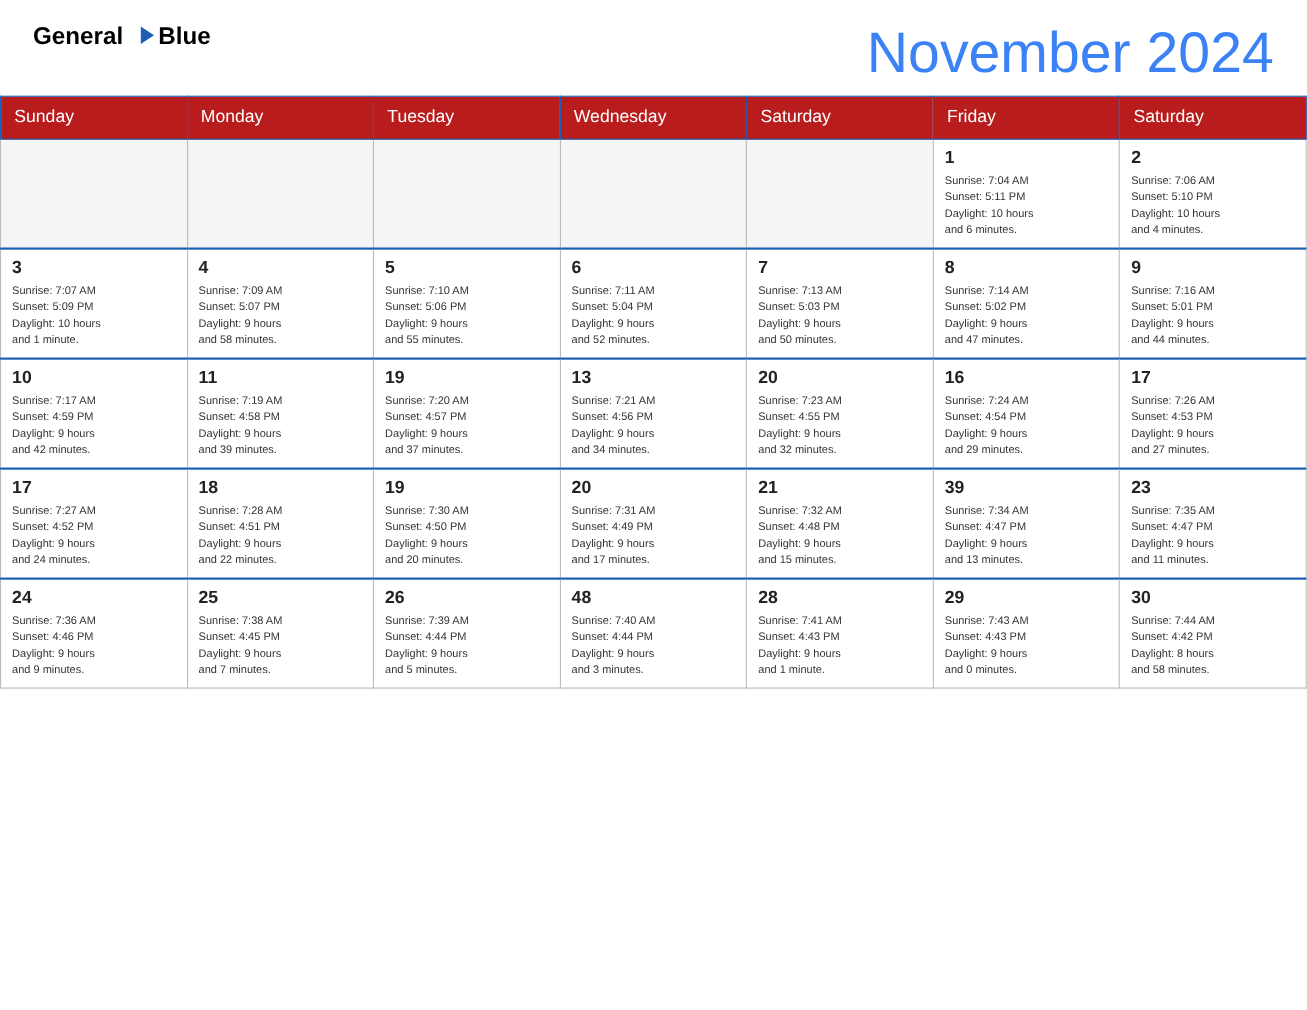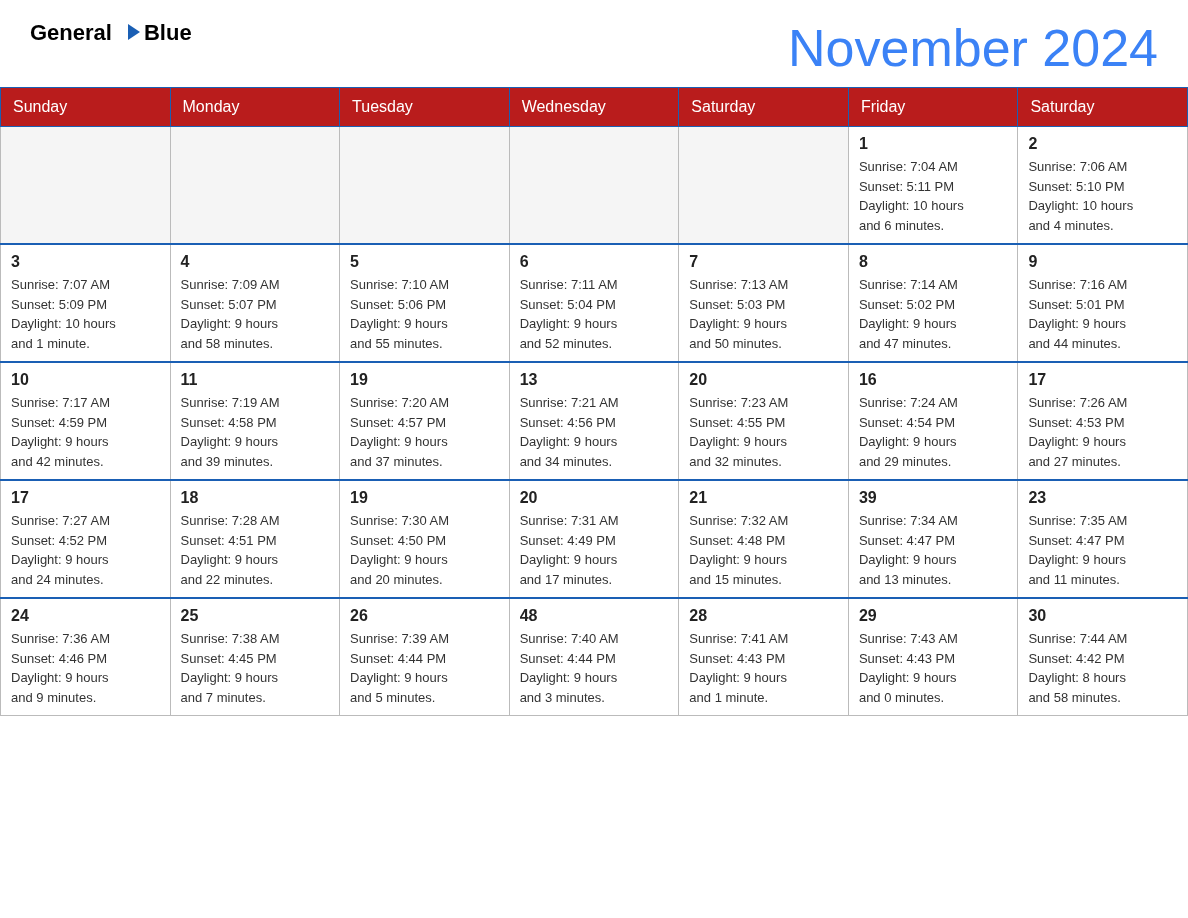--- a/index.html
+++ b/index.html
@@ -77,21 +77,21 @@
       background: #f5f5f5;
     }
     .day-number {
       font-size: 16px;
       font-weight: bold;
       color: #222;
       display: block;
       margin-bottom: 4px;
     }
     .day-info {
-      font-size: 13px;
+      font-size: 10px;
       color: #333;
       line-height: 1.5;
     }
     .week-row td {
       border-top: 2px solid #1a5fb4;
     }
     .calendar tr:first-child td {
       border-top: none;
     }
   </style>

